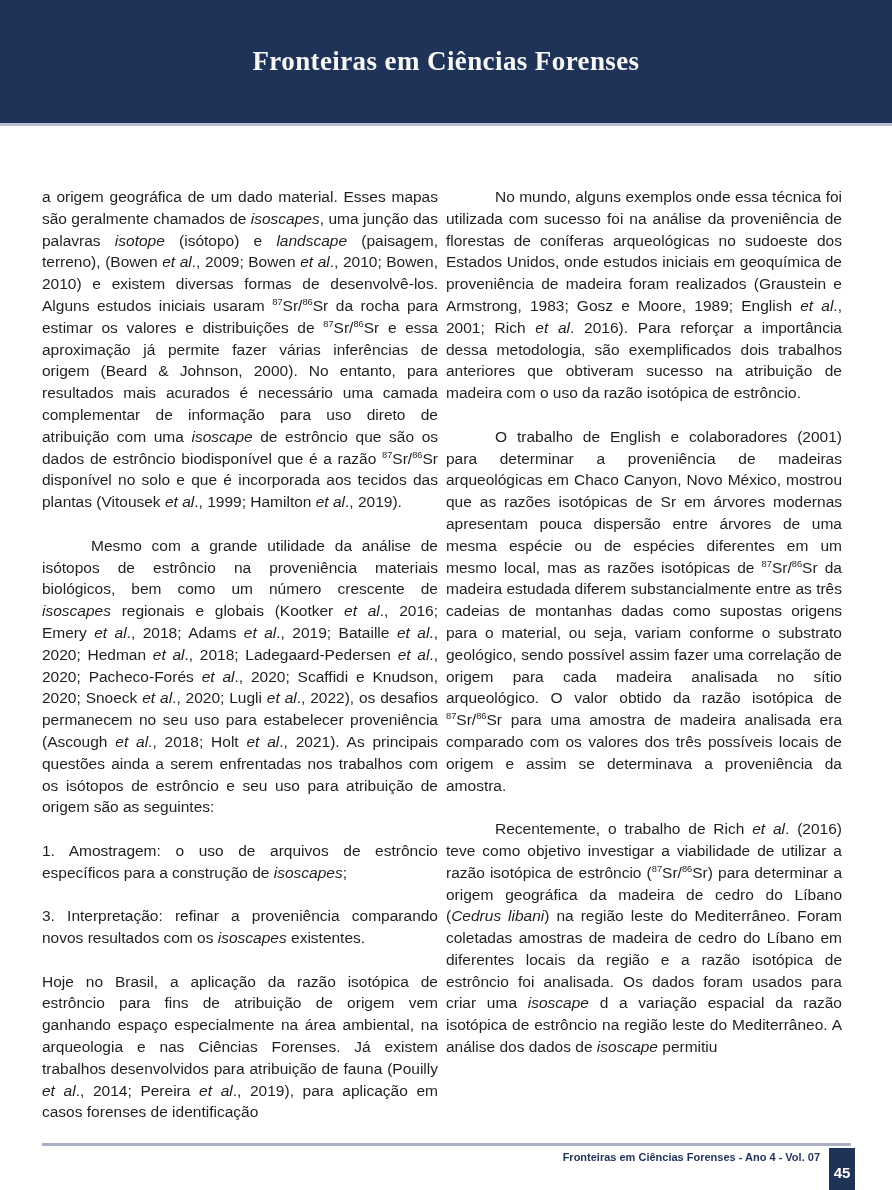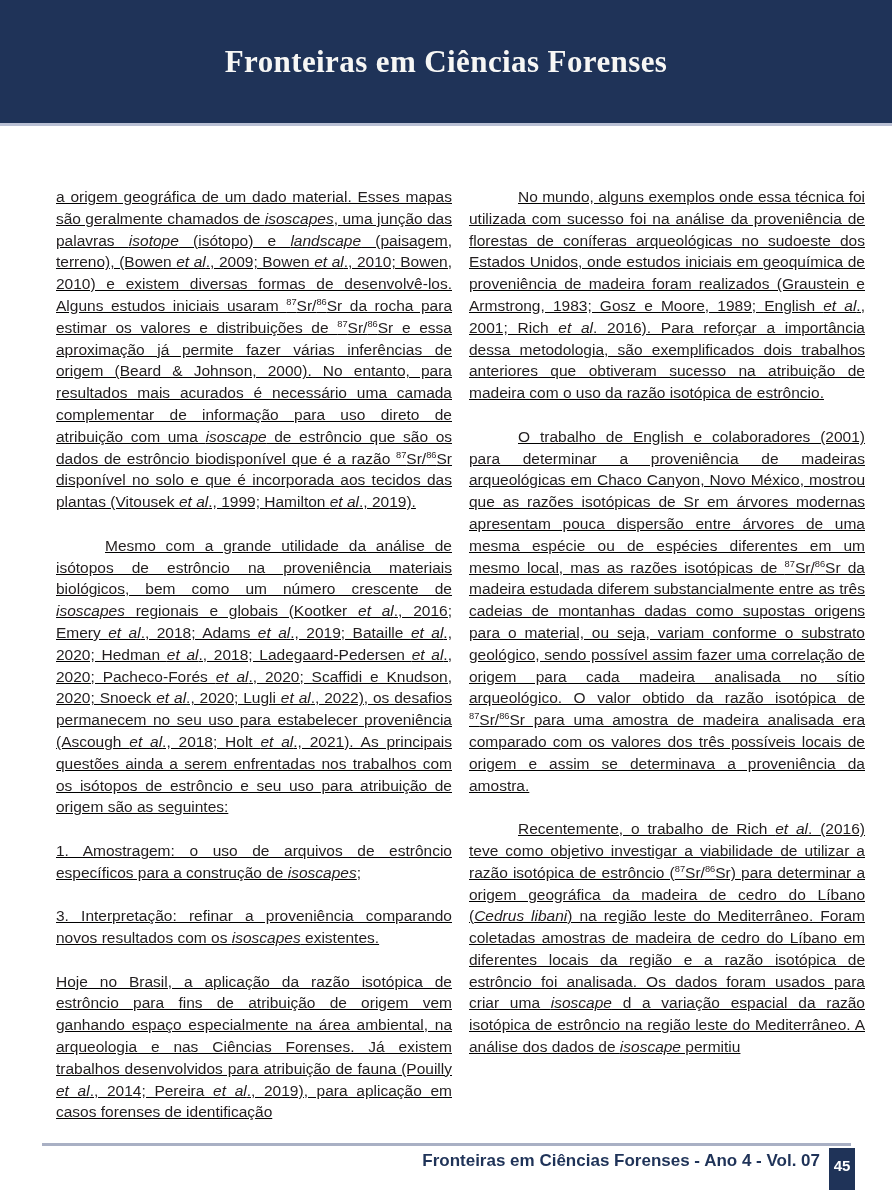--- a/index.html
+++ b/index.html
@@ -20,27 +20,27 @@
   }
   .band{
     position:absolute;top:0;left:0;width:892px;height:126px;
     background:var(--navy);
     border-bottom:3px solid var(--header-rule);
     display:flex;align-items:center;justify-content:center;
   }
   .band h1{
     font-family:"Liberation Serif", serif;
     font-weight:bold;
-    font-size:31px;
+    font-size:27px;
     letter-spacing:0.4px;
     color:#f7f7f5;
   }
   .content{
-    position:absolute;top:186px;left:56px;width:809px;
-    display:flex;gap:17px;text-decoration:underline;
+    position:absolute;top:186px;left:42px;width:809px;
+    display:flex;gap:8px;
   }
   .col{
     width:396px;
     font-size:15.5px;
     line-height:21.8px;
     color:var(--ink);
     text-align:justify;
   }
   .col p{margin:0 0 21.8px 0;}
   .col p:last-child{margin-bottom:0;}
@@ -50,29 +50,29 @@
     font-size:60%;
     line-height:0;
     vertical-align:super;
   }
   .footer-rule{
     position:absolute;left:42px;top:1143px;width:809px;height:3px;
     background:var(--rule);
   }
   .footer-line{
     position:absolute;top:1151px;right:72px;
-    font-size:17px;font-weight:bold;color:var(--navy);
+    font-size:11px;font-weight:bold;color:var(--navy);
   }
   .page-badge{
     position:absolute;left:829px;top:1148px;width:26px;height:42px;
     background:var(--navy);
     color:#ffffff;
     font-size:15px;font-weight:bold;
     text-align:center;
-    padding-top:9px;
+    padding-top:16px;
   }
 </style>
 </head>
 <body>
 
 <div class="page">
 
   <div class="band">
     <h1>Fronteiras em Ciências Forenses</h1>
   </div>

